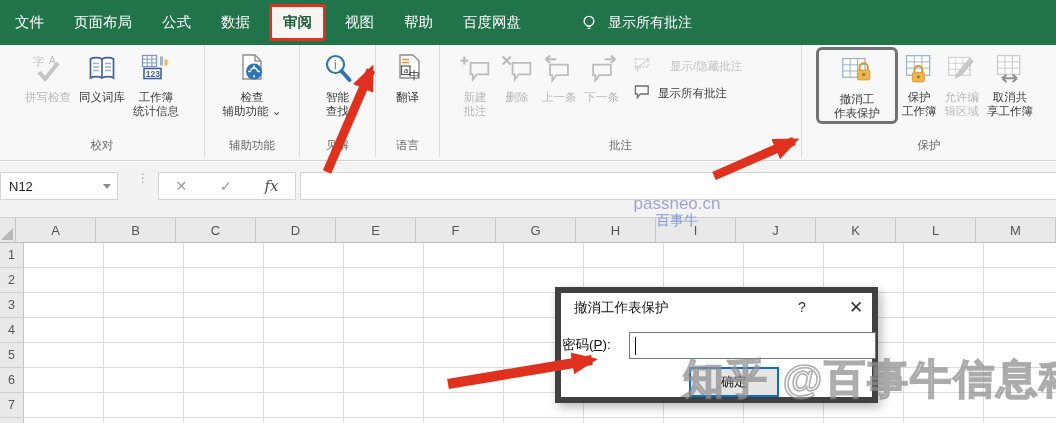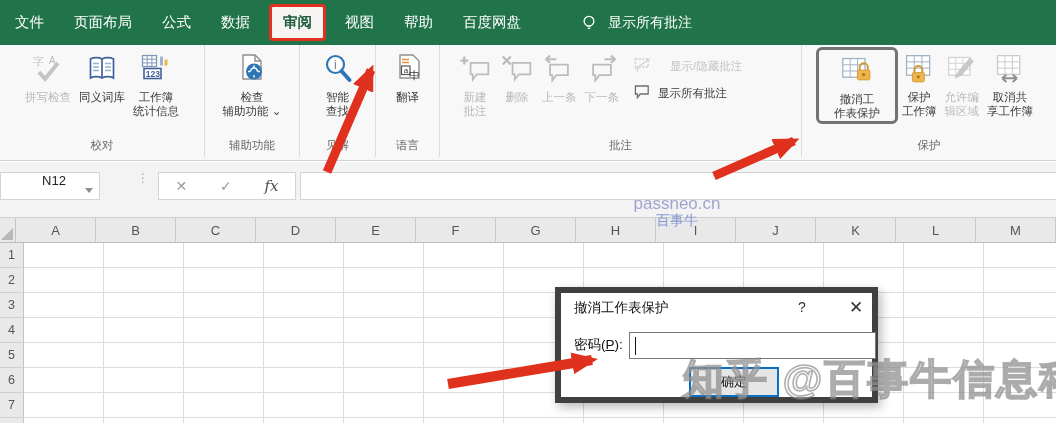--- a/index.html
+++ b/index.html
@@ -32,21 +32,21 @@
   .g-proofing { left:0; width:205px; }
   .g-accessibility { left:205px; width:95px; }
   .g-insights { left:300px; width:76px; }
   .g-language { left:376px; width:64px; }
   .g-comments { left:440px; width:362px; }
   .g-protect { left:802px; width:254px; border-right:none; }
   .g-comments .rrow, .g-protect .rrow { justify-content:flex-start; padding-left:14px; }
 
   
   .fbar { position:absolute; left:0; top:162px; width:1056px; height:56px; background:#f3f3f3; border-bottom:1px solid #d0d0d0; }
-  .namebox { position:absolute; left:0; top:10px; width:100px; height:28px; background:#fff; border:1px solid #d4d4d4; display:flex; align-items:center; font-size:13px; color:#222; padding-left:8px;flex-direction:column; }
+  .namebox { position:absolute; left:0; top:10px; width:118px; height:28px; background:#fff; border:1px solid #d4d4d4; display:flex; align-items:center; font-size:13px; color:#222; padding-left:8px; }
   .namebox .dd { margin-left:auto; margin-right:6px; width:0; height:0; border-left:4px solid transparent; border-right:4px solid transparent; border-top:5px solid #8c8c8c; }
   .fdots { position:absolute; left:137px; top:13px; color:#a9a9a9; font-size:12px; letter-spacing:0; line-height:7px; }
   .fbtns { position:absolute; left:158px; top:10px; width:138px; height:28px; background:#fff; border:1px solid #d4d4d4; display:flex; align-items:center; justify-content:space-around; color:#9a9a9a; font-size:14px; }
   .fx { font-family:"DejaVu Serif","Liberation Serif",serif; font-style:italic; color:#4d4d4d; font-size:15px; }
   .finput { position:absolute; left:300px; top:10px; width:756px; height:28px; background:#fff; border:1px solid #d4d4d4; border-right:none; }
 
   
   .grid { position:absolute; left:0; top:218px; width:1056px; height:205px; overflow:hidden; background:#fff; }
   .ghead { display:flex; height:25px; background:#e9e9e9; border-bottom:1px solid #bdbdbd; }
   .gcorner { width:24px; height:100%; border-right:1px solid #c4c4c4; position:relative; background:#e9e9e9; }
@@ -61,21 +61,21 @@
   .wm-site .l1 { font-size:17px; color:#9595cb; opacity:.85; }
   .wm-site .l2 { font-size:14px; color:#7b8fd0; opacity:.9; margin-top:-2px; }
   .wm-credit { position:absolute; left:683px; top:352px; z-index:65; font-size:41px; font-weight:bold; white-space:nowrap; color:rgba(235,235,235,0.38); -webkit-text-stroke:1.5px rgba(125,125,125,0.62); letter-spacing:2px; pointer-events:none; }
 
   
   .dialog { position:absolute; left:555px; top:287px; width:323px; height:116px; background:#fff; border:6px solid #404040; box-shadow:3px 4px 10px rgba(0,0,0,.28); z-index:40; }
   .dlg-titlebar { position:relative; height:30px; display:flex; align-items:center; }
   .dlg-title { font-size:13.5px; color:#111; margin-left:13px; }
   .dlg-help { position:absolute; left:230px; top:6px; font-size:14px; color:#333; width:22px; text-align:center; }
   .dlg-close { position:absolute; left:280px; top:4px; font-size:17px; color:#333; width:30px; text-align:center; }
-  .dlg-label { position:absolute; left:13px; top:43px; font-size:13.5px; color:#111; }
+  .dlg-label { position:absolute; left:1px; top:43px; font-size:13.5px; color:#111; }
   .dlg-input { position:absolute; left:68px; top:39px; width:247px; height:27px; background:#fff; border:1px solid #787878; }
   .dlg-input .caret { position:absolute; left:5px; top:4px; width:1px; height:18px; background:#111; }
   .dlg-btn { position:absolute; top:74px; height:30px; font-size:13px; color:#111; background:#e6e6e6; border:1px solid #aeaeae; font-family:inherit; }
   .dlg-ok { left:128px; width:90px; border:2px solid #0b6fc2; }
   .dlg-cancel { left:228px; width:84px; }
 
   .arrows { position:absolute; left:0; top:0; width:1056px; height:423px; z-index:60; pointer-events:none; }
 </style>
 </head>
 <body>

